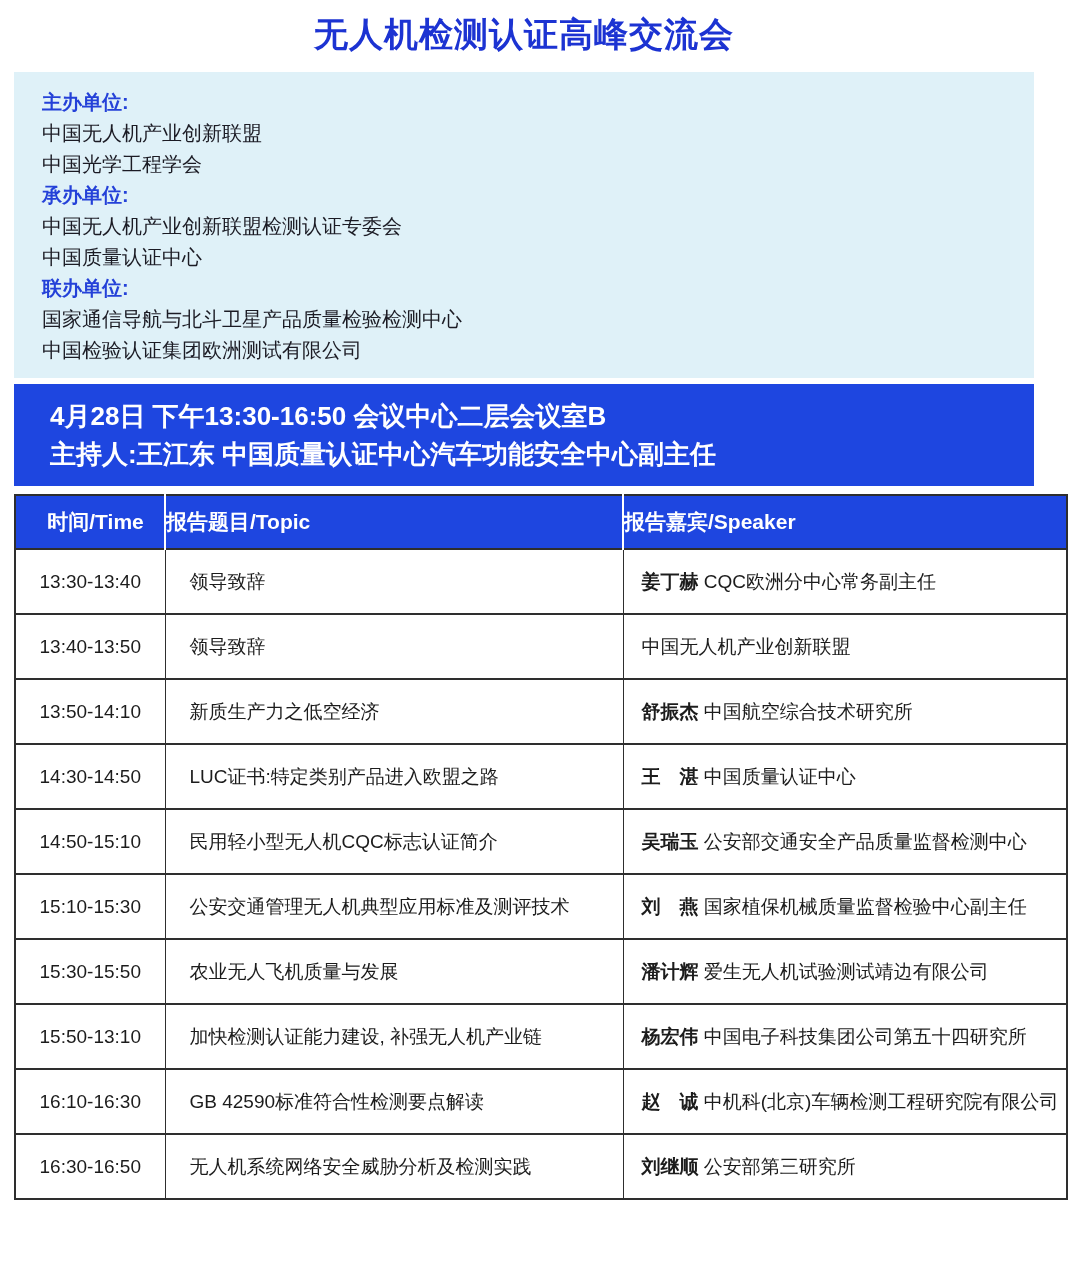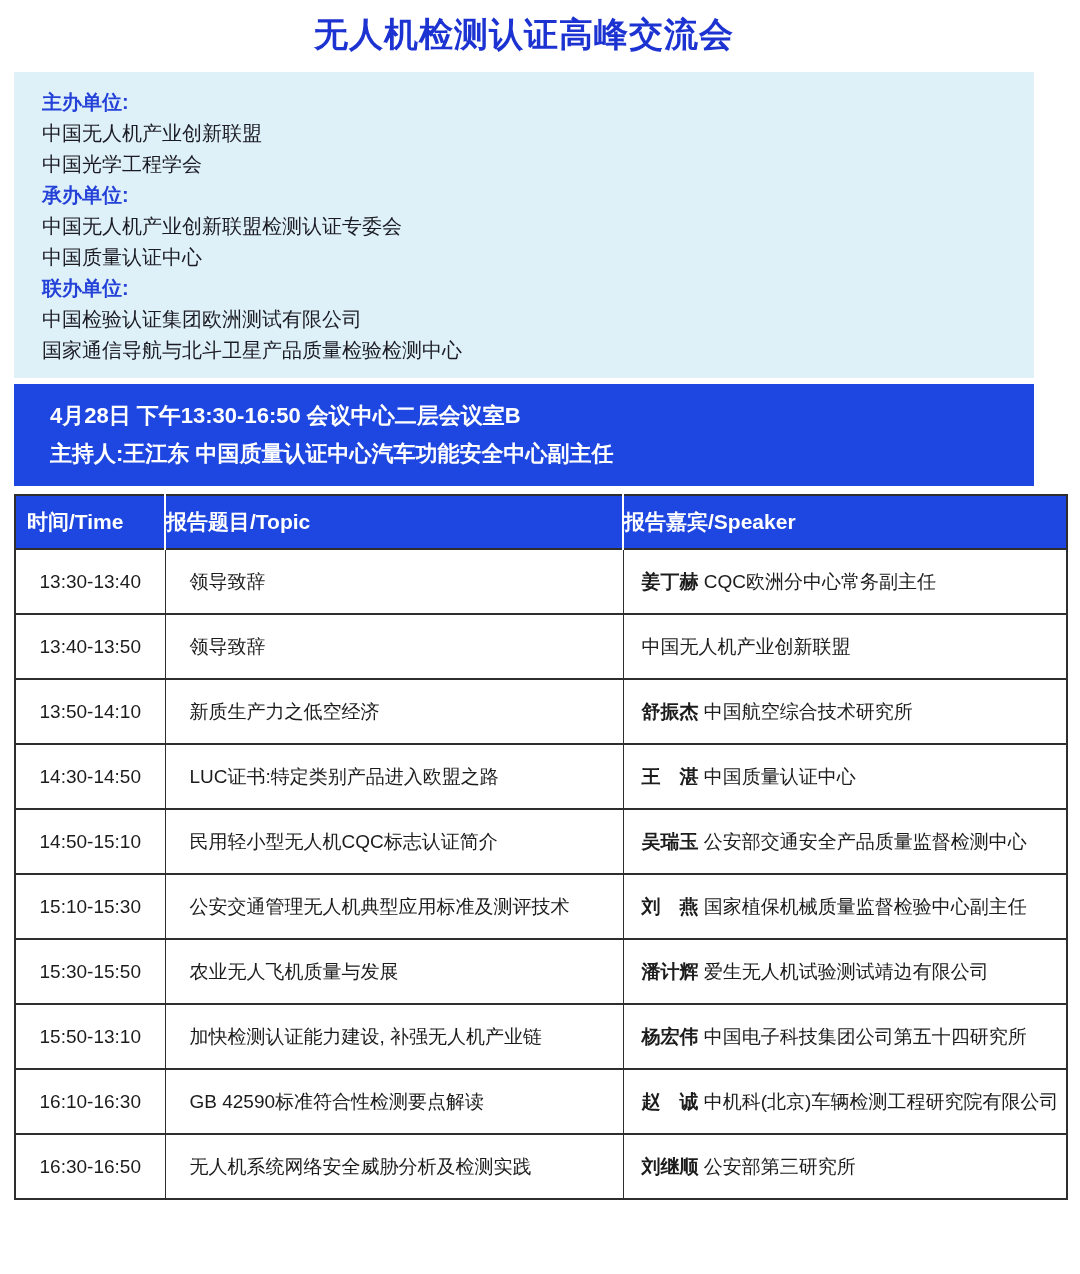--- a/index.html
+++ b/index.html
@@ -32,21 +32,21 @@
     color: #2441d8;
     font-weight: bold;
   }
   .org-item { color: #1b1b24; }
 
   .banner {
     margin: 6px 14px 0 14px;
     background: #1e46e0;
     color: #ffffff;
     font-weight: bold;
-    font-size: 22px;
+    font-size: 26px;
     line-height: 38px;
     padding: 13px 20px 13px 36px;
   }
 
   table.agenda {
     margin: 8px 14px 0 14px;
     border-collapse: collapse;
     width: 1052px;
     table-layout: fixed;
     border: 2px solid #2e2e2e;
@@ -58,21 +58,21 @@
   thead th {
     background: #1e46e0;
     color: #ffffff;
     font-size: 21px;
     font-weight: bold;
     height: 54px;
     text-align: left;
     padding-left: 0;
     border-left: 2px solid #ffffff;
   }
-  thead th:first-child { border-left: none; text-align: left; padding-left: 11px; }
+  thead th:first-child { border-left: none; text-align: center; padding-left: 11px; }
 
   tbody td {
     border: 1px solid #2e2e2e;
     border-top: 2px solid #2e2e2e;
     border-bottom: 2px solid #2e2e2e;
     height: 65px;
     font-size: 19px;
     color: #1c1c1c;
     vertical-align: middle;
     background: #ffffff;
@@ -90,22 +90,22 @@
   <div class="title">无人机检测认证高峰交流会</div>
 
   <div class="organizers">
     <div class="org-label">主办单位:</div>
     <div class="org-item">中国无人机产业创新联盟</div>
     <div class="org-item">中国光学工程学会</div>
     <div class="org-label">承办单位:</div>
     <div class="org-item">中国无人机产业创新联盟检测认证专委会</div>
     <div class="org-item">中国质量认证中心</div>
     <div class="org-label">联办单位:</div>
+    <div class="org-item">国家通信导航与北斗卫星产品质量检验检测中心</div>
     <div class="org-item">中国检验认证集团欧洲测试有限公司</div>
-    <div class="org-item">国家通信导航与北斗卫星产品质量检验检测中心</div>
   </div>
 
   <div class="banner">
     <div>4月28日 下午13:30-16:50  会议中心二层会议室B</div>
     <div>主持人:王江东  中国质量认证中心汽车功能安全中心副主任</div>
   </div>
 
   <table class="agenda">
     <colgroup>
       <col class="c-time">

